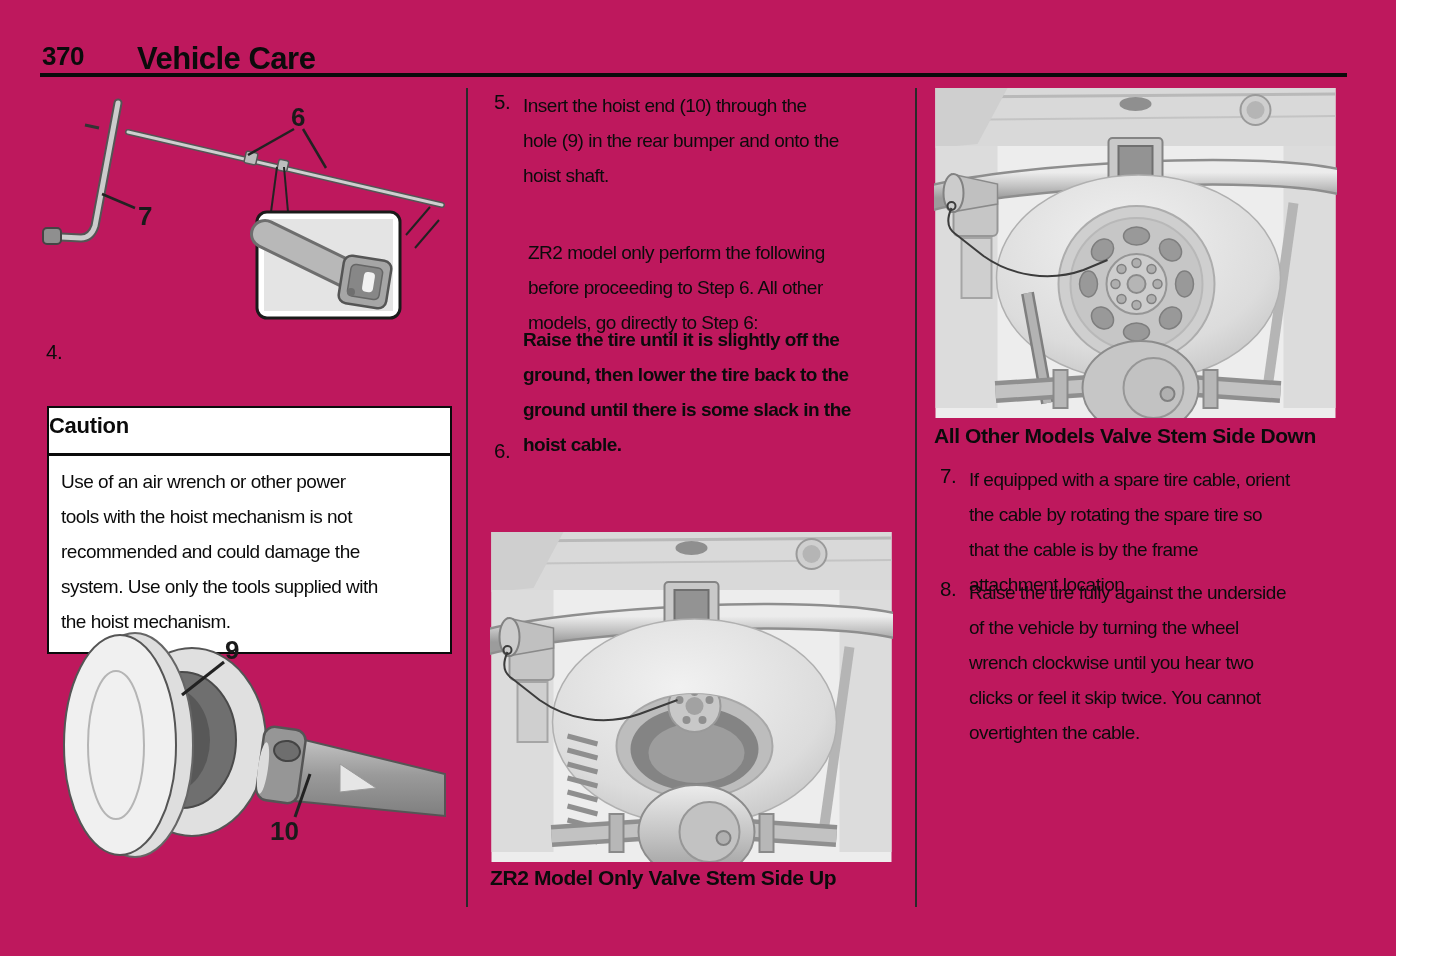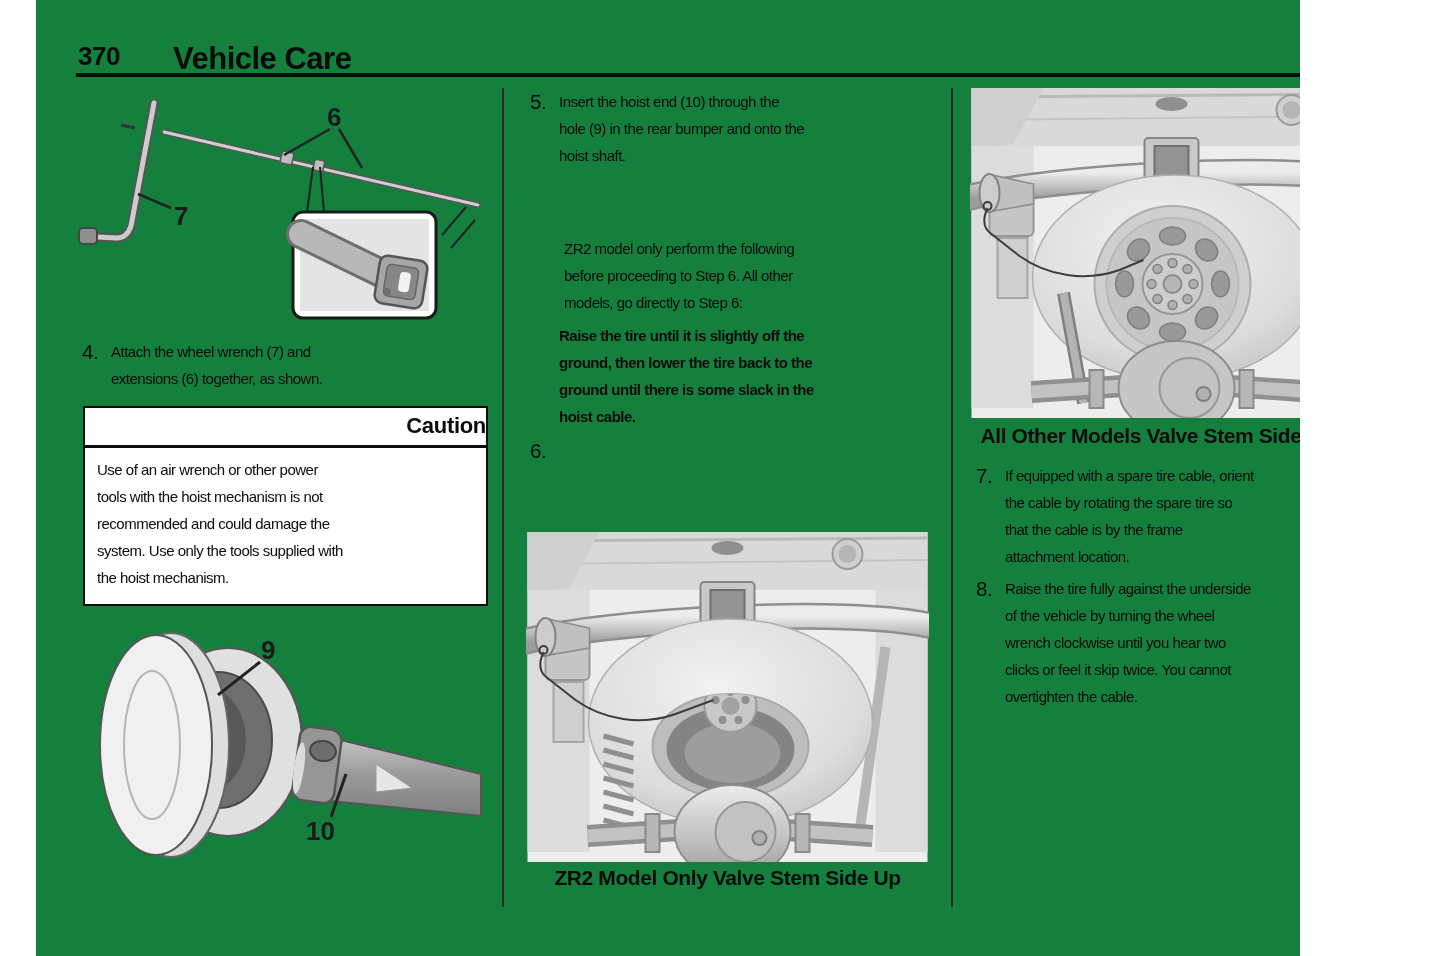--- a/index.html
+++ b/index.html
@@ -1,28 +1,28 @@
 <!DOCTYPE html>
 <html><head>
 <meta charset="utf-8">
 <style>
   html,body{margin:0;padding:0;background:#fff;}
-  .page{position:relative;width:1264px;height:956px;background:#15803d;overflow:hidden;
-        font-family:"Liberation Sans",sans-serif;color:#0b0b0b;margin-left:36px;}
+  .page{position:relative;width:1396px;height:956px;background:#be185d;overflow:hidden;
+        font-family:"Liberation Sans",sans-serif;color:#0b0b0b;}
   .hdr-num{position:absolute;left:42px;top:41px;font-size:26px;font-weight:bold;letter-spacing:-0.5px;}
   .hdr-title{position:absolute;left:137px;top:41px;font-size:31px;font-weight:bold;letter-spacing:-0.5px;}
   .hdr-rule{position:absolute;left:40px;top:73px;width:1307px;height:4px;background:#0b0b0b;}
   .vsep{position:absolute;top:88px;width:2px;height:819px;background:#2a2a2a;}
   .step{position:absolute;display:flex;align-items:flex-start;}
   .step .num{width:29px;flex:0 0 29px;font-size:20.5px;line-height:27px;letter-spacing:-0.5px;}
-  .btxt{font-size:15px;line-height:27px;letter-spacing:-0.5px;white-space:pre;}
+  .btxt{font-size:19px;line-height:35px;letter-spacing:-0.5px;white-space:pre;}
   .para{position:absolute;}
-  .caption{position:absolute;font-size:21px;font-weight:bold;letter-spacing:-0.4px;text-align:center;}
+  .caption{position:absolute;font-size:21px;font-weight:bold;letter-spacing:-0.4px;text-align:left;}
   .caution-box{position:absolute;left:47px;top:406px;width:401px;border:2.5px solid #0b0b0b;background:#fff;}
-  .caution-title{font-size:22px;font-weight:bold;text-align:right;padding:5px 0 6px 0;
+  .caution-title{font-size:22px;font-weight:bold;text-align:left;padding:5px 0 14px 0;
                  border-bottom:3px solid #0b0b0b;letter-spacing:-0.3px;}
   .caution-body{padding:8px 12px 13px 12px;}
   .fig{position:absolute;}
   svg text.lbl{font-family:"Liberation Sans",sans-serif;font-size:26px;font-weight:bold;fill:#1a1a1a;}
 </style>
 </head>
 <body>
 
 <div class="page">
 
@@ -65,22 +65,20 @@
     <line x1="230" y1="146" x2="312" y2="186" stroke="#6e6e6e" stroke-width="30" stroke-linecap="round"></line>
     <line x1="230" y1="146" x2="310" y2="185" stroke="#b8b8b8" stroke-width="24" stroke-linecap="round"></line>
     <rect x="306" y="170" width="48" height="48" rx="8" transform="rotate(9 330 194)" fill="#a6a6a6" stroke="#555" stroke-width="2.5"></rect>
     <rect x="314" y="178" width="32" height="32" rx="5" transform="rotate(9 330 194)" fill="#878787" stroke="#666" stroke-width="1.5"></rect>
     <rect x="328" y="184" width="11" height="20" rx="4" transform="rotate(9 333 194)" fill="#f2f2f2"></rect>
     <circle cx="316" cy="204" r="4" fill="#6f6f6f"></circle>
   </svg>
 
   <div class="step" style="left:46px;top:338px;width:410px;">
     <span class="num">4.</span>
-    <span class="btxt">Attach the wheel wrench (7) and
-extensions (6) together, as shown.</span>
   </div>
 
   <div class="caution-box">
     <div class="caution-title">Caution</div>
     <div class="caution-body btxt">Use of an air wrench or other power
 tools with the hoist mechanism is not
 recommended and could damage the
 system. Use only the tools supplied with
 the hoist mechanism.</div>
   </div>

